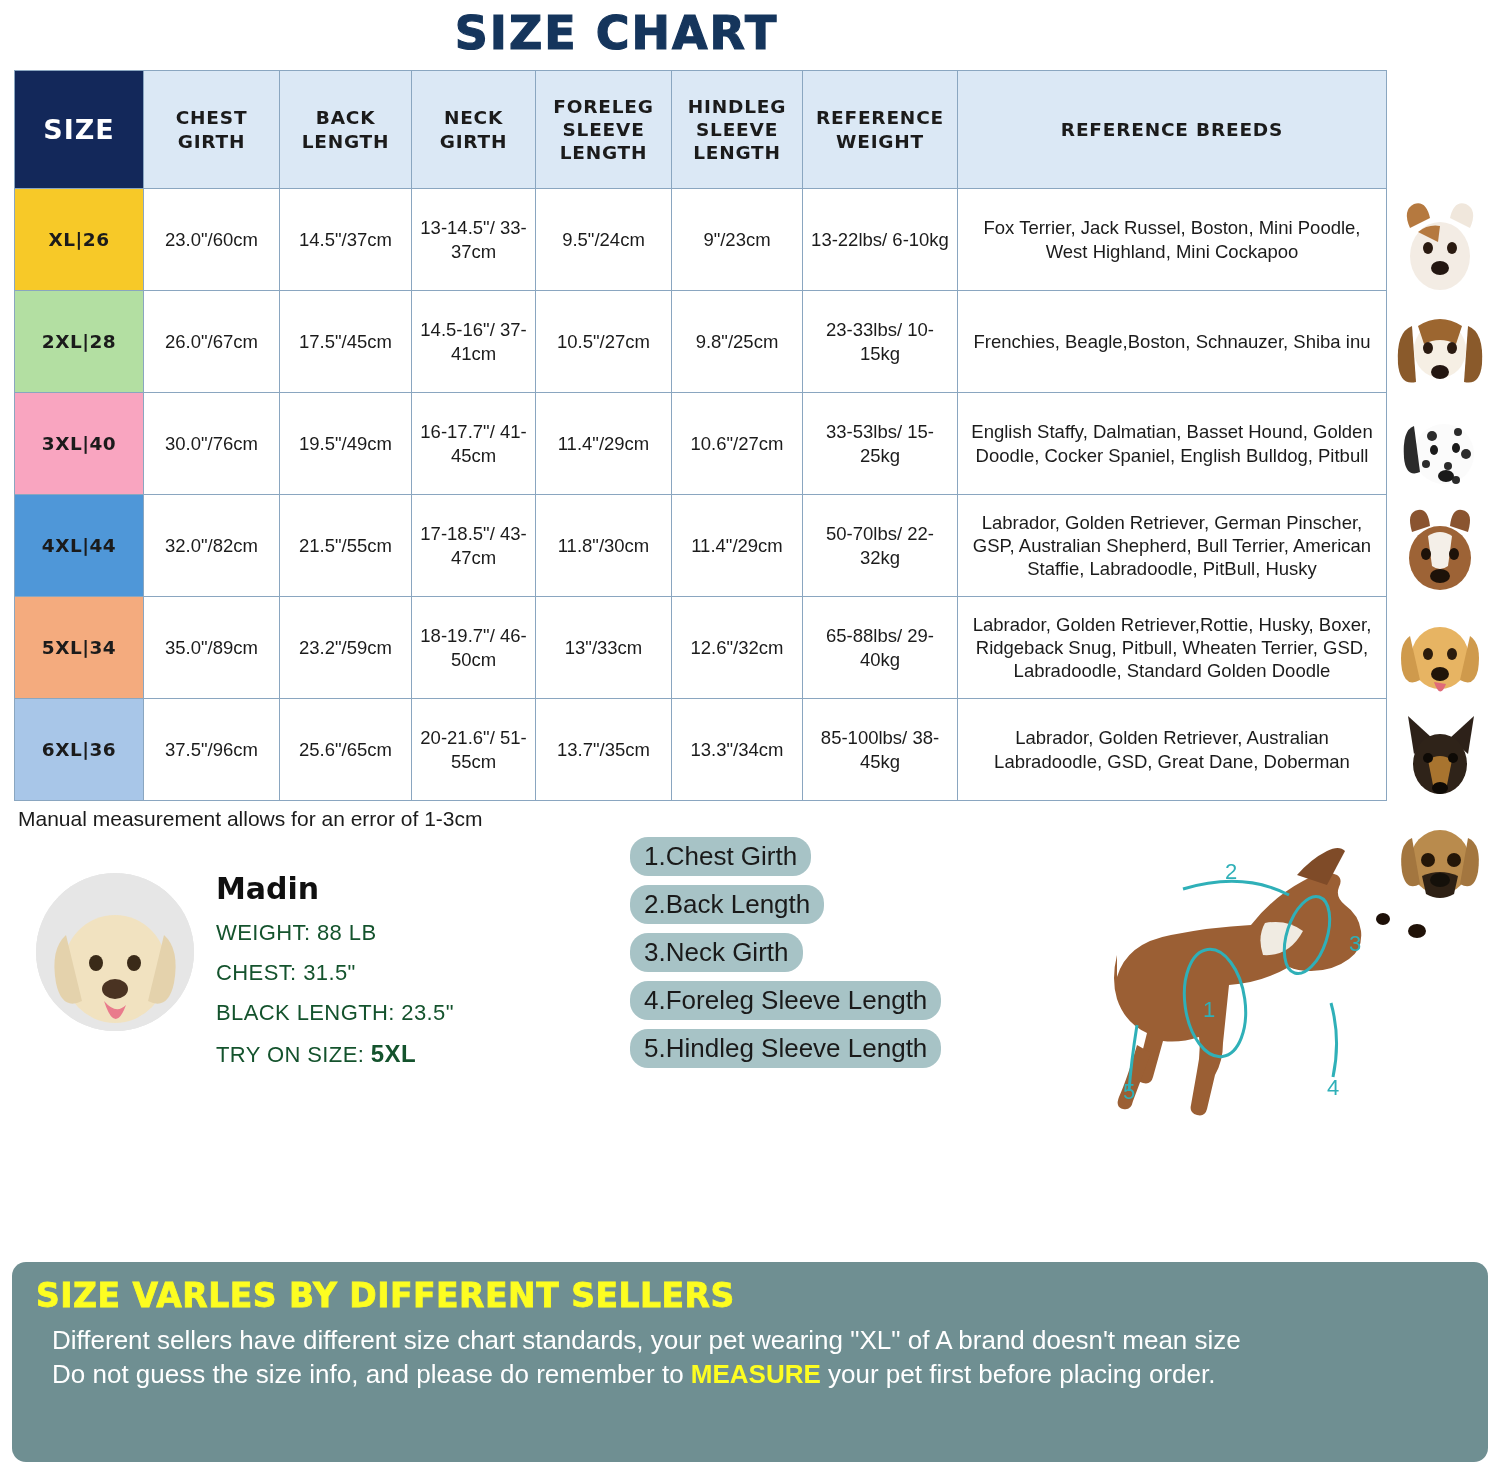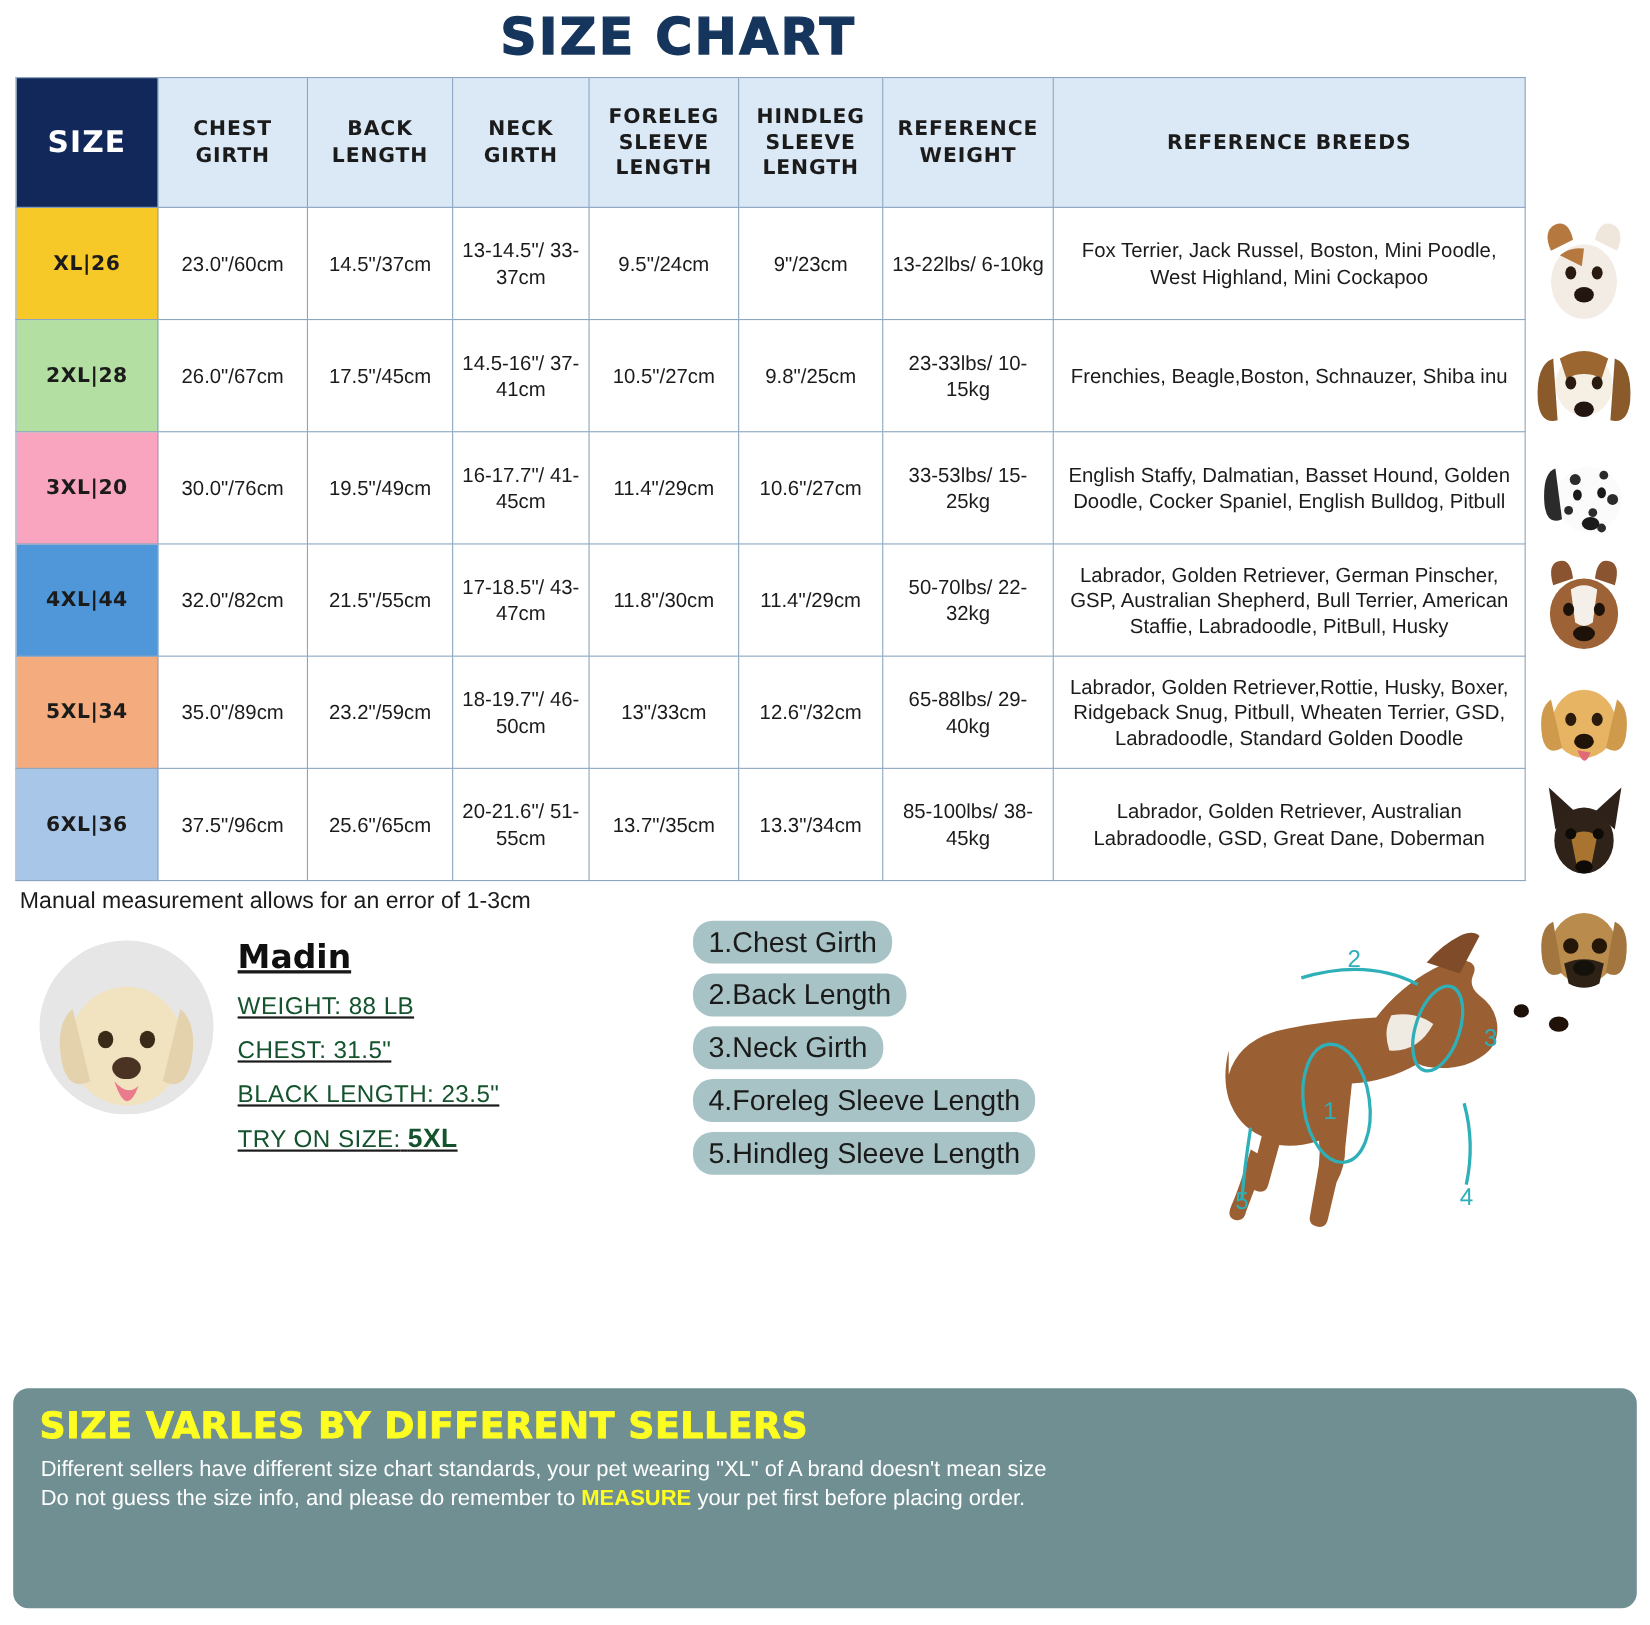--- a/index.html
+++ b/index.html
@@ -98,22 +98,22 @@
     font-family:"Liberation Sans", sans-serif;
   }
 
   
   .middle {
     position:relative;
     height:300px;
     margin-top:6px;
   }
   .profile {
-    position:absolute; left:24px; top:6px;
-    display:flex; align-items:flex-start;text-decoration:underline;
+    position:absolute; left:24px; top:24px;
+    display:flex; align-items:flex-start;
   }
   .avatar {
     width:158px; height:158px; border-radius:50%;
     background:#e4e4e4;
     overflow:hidden; position:relative;
     flex:0 0 auto;
     margin-top:12px;
   }
   .profile-info { margin-left:22px; }
   .profile-name {
@@ -154,23 +154,23 @@
     color:#fdfd21;
     font-family:"DejaVu Sans", sans-serif;
     font-weight:bold;
     font-size:33px;
     letter-spacing:0.5px;
     -webkit-text-stroke: 0.8px #fdfd21;
     margin:2px 0 8px 4px;
   }
   .banner-body {
     color:#ffffff;
-    font-size:20px;
+    font-size:26px;
     line-height:1.32;
-    margin-left:5px;
+    margin-left:20px;
   }
   .banner-body .hl { color:#fdfd21; font-weight:bold; }
 </style>
 </head>
 <body>
 
 <div class="page">
 
   <div class="title">SIZE CHART</div>
 
@@ -212,21 +212,21 @@
         <td class="size-cell" style="background:#b3dfa2">2XL|28</td>
         <td>26.0"/67cm</td>
         <td>17.5"/45cm</td>
         <td>14.5-16"/ 37-41cm</td>
         <td>10.5"/27cm</td>
         <td>9.8"/25cm</td>
         <td>23-33lbs/ 10-15kg</td>
         <td class="breeds">Frenchies, Beagle,Boston, Schnauzer, Shiba inu</td>
       </tr>
       <tr>
-        <td class="size-cell" style="background:#f9a5c0">3XL|20</td>
+        <td class="size-cell" style="background:#f9a5c0">3XL|40</td>
         <td>30.0"/76cm</td>
         <td>19.5"/49cm</td>
         <td>16-17.7"/ 41-45cm</td>
         <td>11.4"/29cm</td>
         <td>10.6"/27cm</td>
         <td>33-53lbs/ 15-25kg</td>
         <td class="breeds">English Staffy, Dalmatian, Basset Hound, Golden Doodle, Cocker Spaniel, English Bulldog, Pitbull</td>
       </tr>
       <tr>
         <td class="size-cell" style="background:#4f97d8">4XL|44</td>

